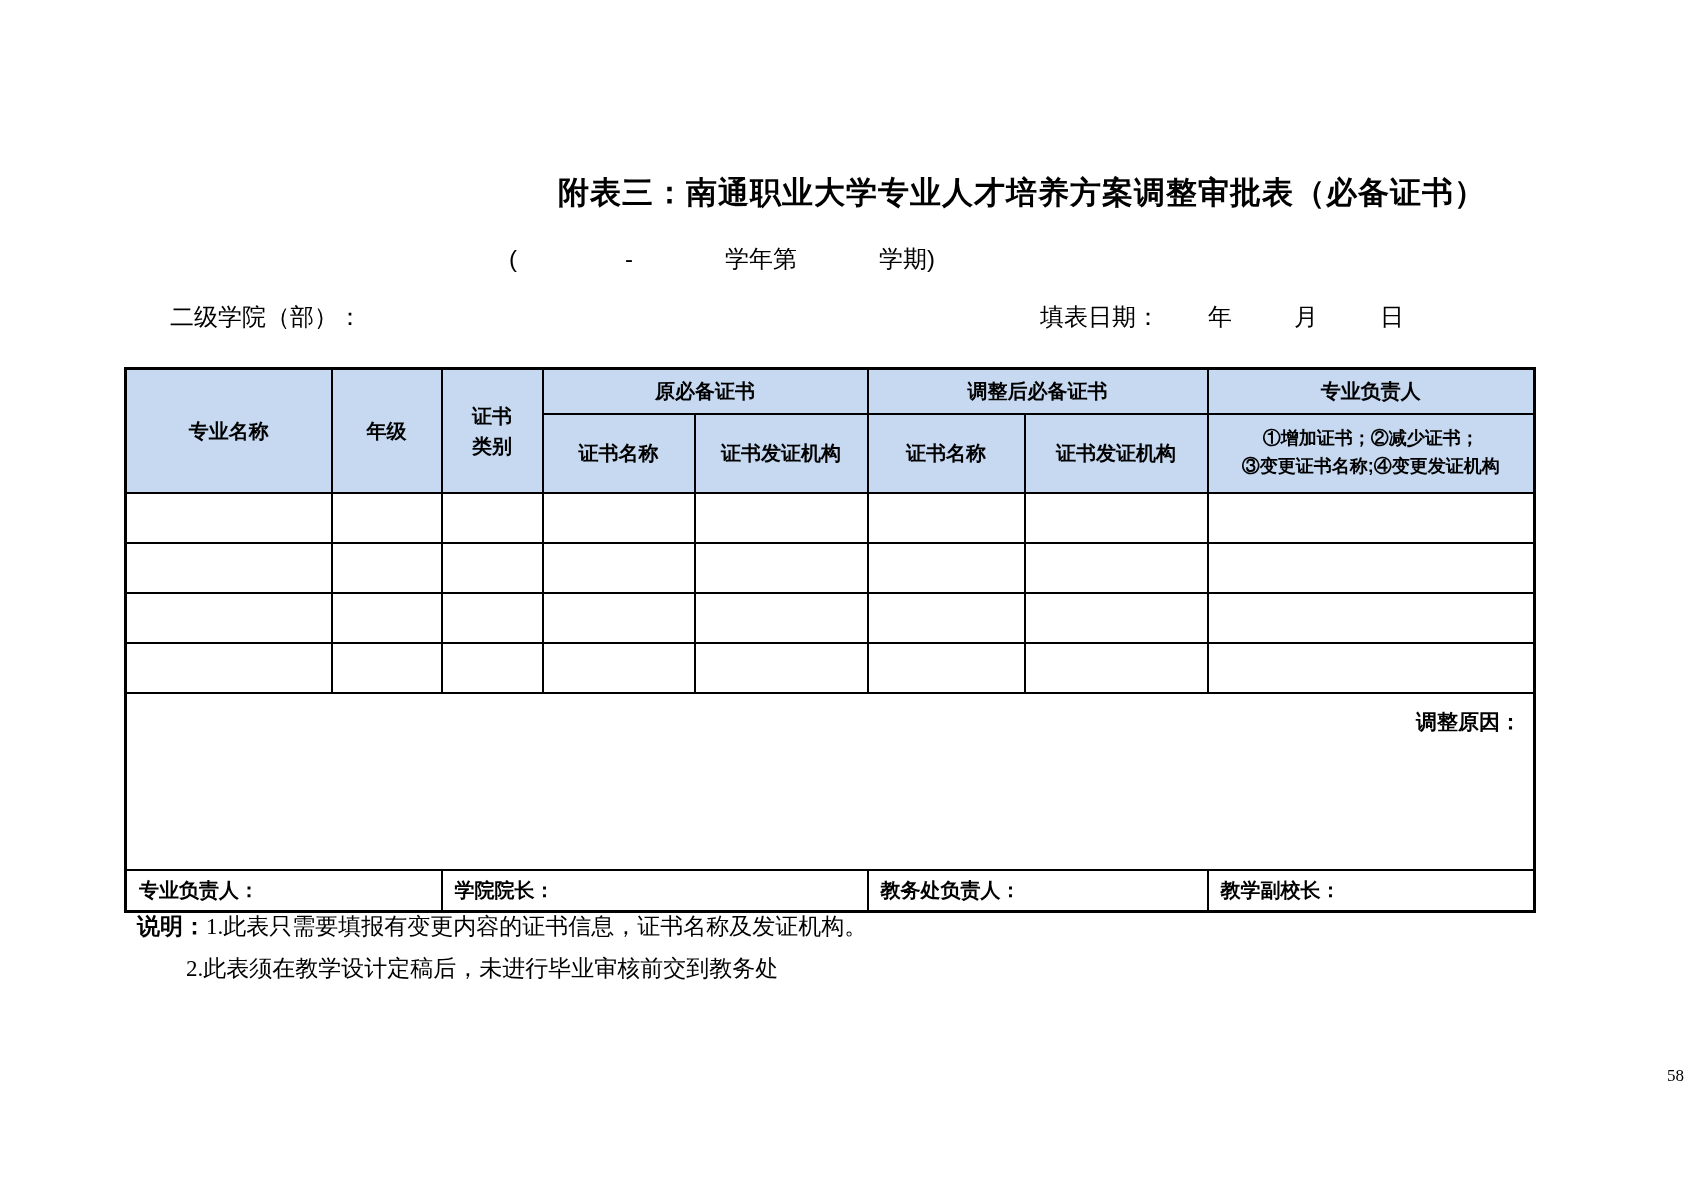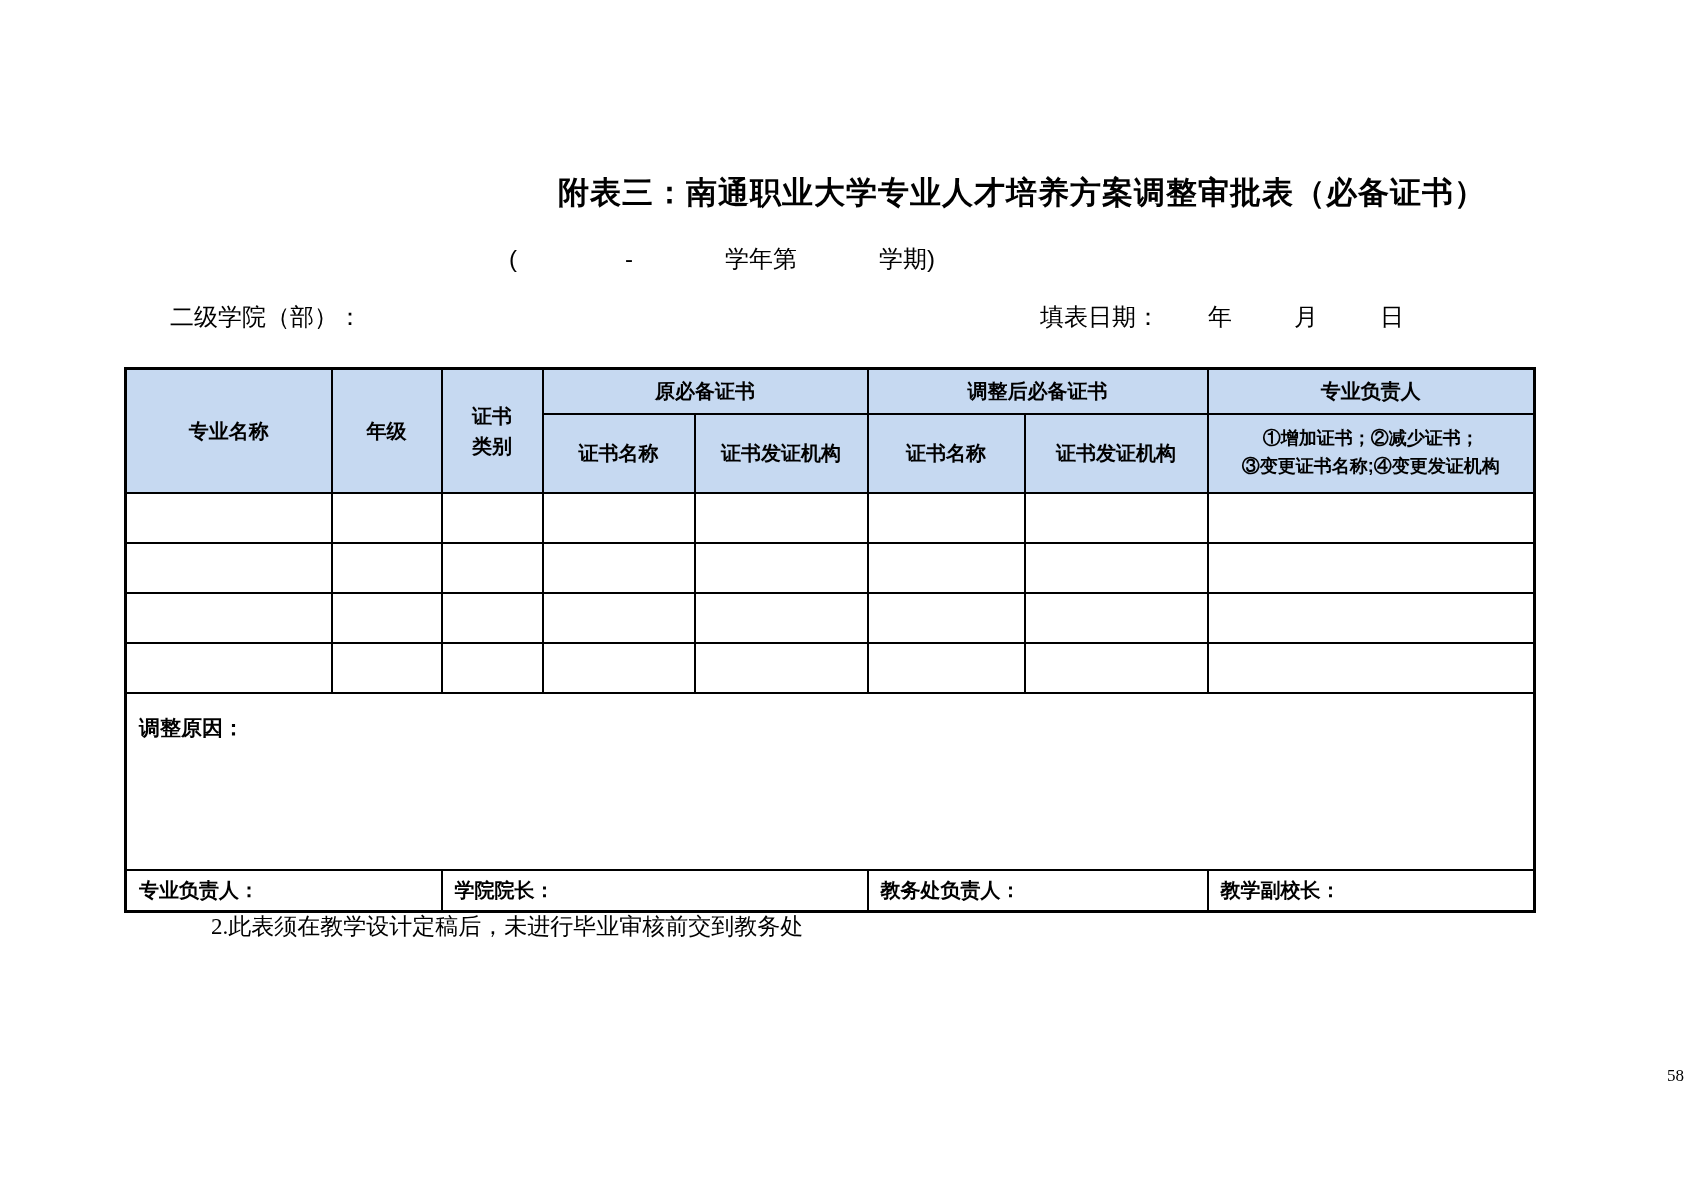--- a/index.html
+++ b/index.html
@@ -58,42 +58,42 @@
   }
   .form-table th.adjust-note { font-size: 18px; line-height: 1.55; }
   .form-table td { background: #ffffff; }
   tr.hrow1 { height: 45px; }
   tr.hrow2 { height: 79px; }
   tr.data-row { height: 50px; }
   tr.reason-row { height: 177px; }
   tr.sign-row { height: 42px; margin-top: 46px; }
   td.reason-cell {
     vertical-align: top;
-    text-align: left;
-    padding: 20px 12px;
+    text-align: right;
+    padding: 14px 12px;
     font-family: "Liberation Serif", serif;
     font-weight: bold;
     font-size: 21px;
   }
   td.sign-cell {
     vertical-align: middle;
     text-align: left;
     padding-left: 12px;
     font-family: "Liberation Serif", serif;
     font-weight: bold;
     font-size: 20px;
   }
   .notes {
     position: absolute; left: 137px; top: 906px;
     font-family: "Liberation Serif", serif;
     font-size: 23px;
     line-height: 1.82;
   }
   .notes .notes-label { font-weight: bold; }
-  .notes .note-line2 { margin-left: 74px; }
+  .notes .note-line2 { margin-left: 49px; }
   .page-number {
     position: absolute; top: 1066px; left: 0; width: 1684px;
     text-align: right;
     font-family: "Liberation Serif", serif;
     font-size: 17px;
   }
 </style>
 </head>
 <body>
 
@@ -184,16 +184,17 @@
   <tr class="sign-row">
     <td class="sign-cell" colspan="2">专业负责人：</td>
     <td class="sign-cell" colspan="3">学院院长：</td>
     <td class="sign-cell" colspan="2">教务处负责人：</td>
     <td class="sign-cell">教学副校长：</td>
   </tr>
 </tbody>
   </table>
 
 <div class="notes">
+  <div><span class="notes-label">说明：</span><span>1.此表只需要填报有变更内容的证书信息，证书名称及发证机构。</span></div>
   <div class="note-line2">2.此表须在教学设计定稿后，未进行毕业审核前交到教务处</div>
 </div>
 
 <div class="page-number">58</div>
 
 </body></html>

